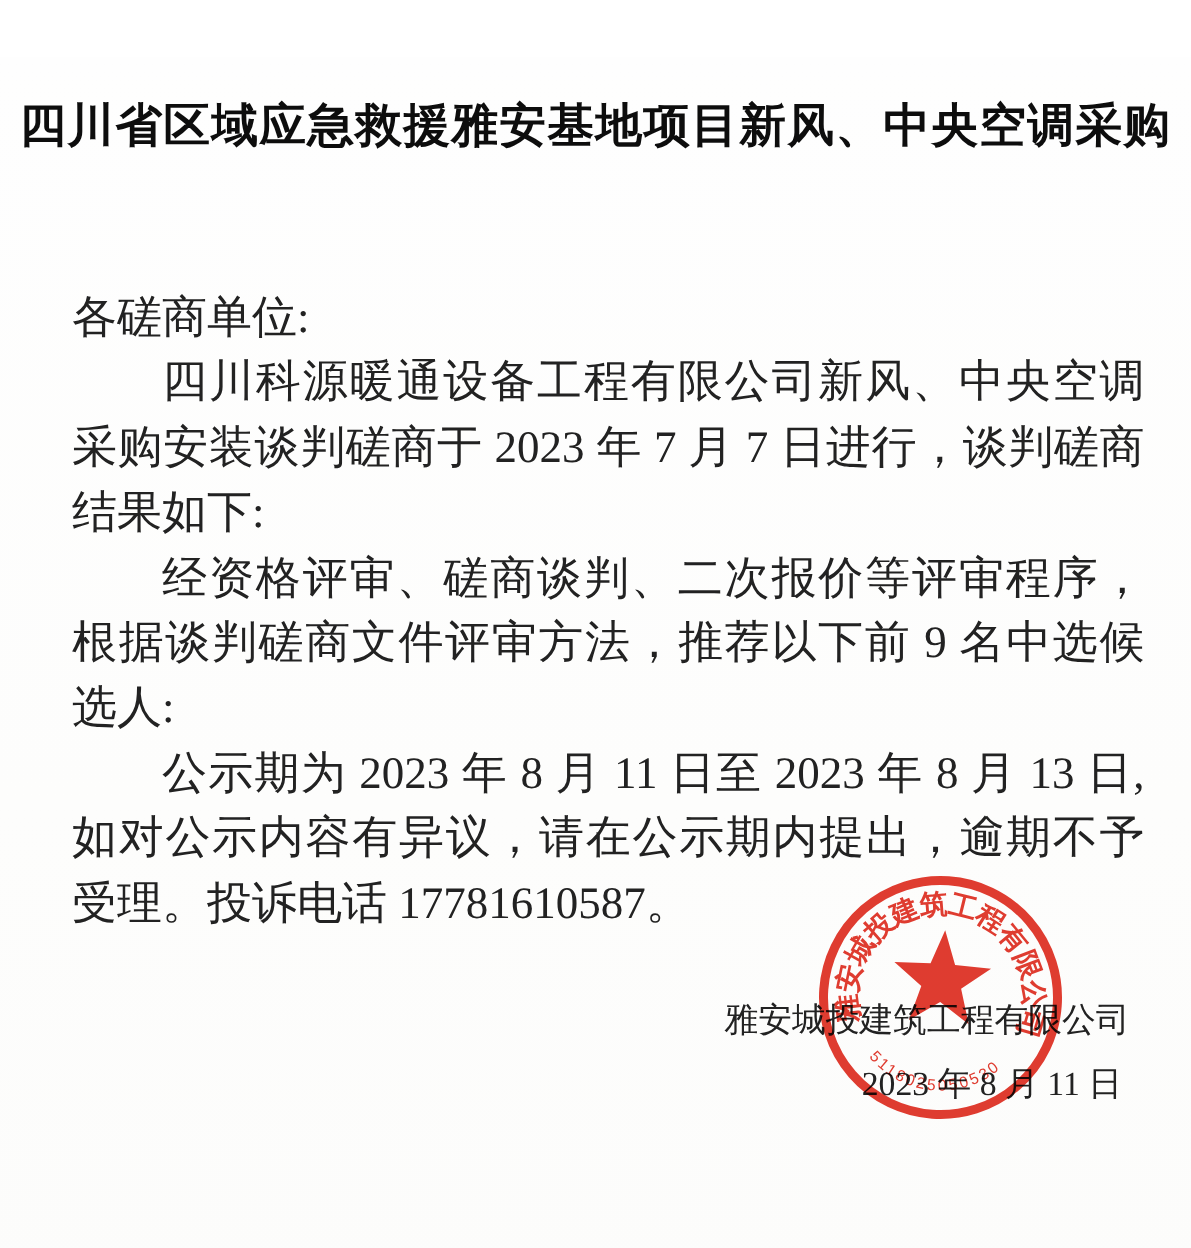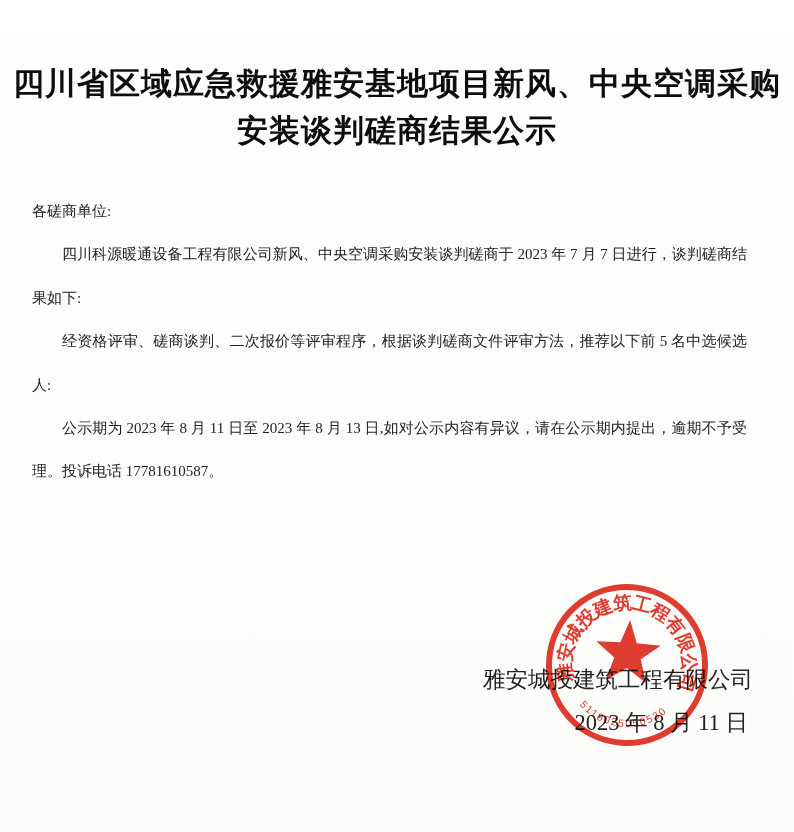--- a/index.html
+++ b/index.html
@@ -28,23 +28,23 @@
     font-family: "Liberation Sans", "DejaVu Sans", sans-serif;
     font-weight: bold;
     font-size: 31px;
     line-height: 47px;
     color: #0d0d0d;
     letter-spacing: 1px;
   }
   .body-text {
     position: absolute;
     top: 152px;
-    left: 32px;
+    left: 48px;
     width: 715px;
-    font-size: 15px;
+    font-size: 30px;
     line-height: 43.4px;
     text-align: justify;
     color: #222222;
   }
   .body-text p { margin: 0; }
   .indent { text-indent: 2em; }
   .u-line {
     text-decoration-thickness: 2px;
     text-underline-offset: 4px;
   }
@@ -69,27 +69,26 @@
     pointer-events: none;
   }
 </style>
 </head>
 <body>
 
 <div class="page">
 
   <div class="title">
     <div>四川省区域应急救援雅安基地项目新风、中央空调采购</div>
-    <div>安装谈判磋商结果公示</div>
   </div>
 
   <div class="body-text">
     <p>各磋商单位:</p>
     <p class="indent"><span>四川科源暖通设备工程有限公司</span><span class="u-line">新风、中央空调采购安装</span><span>谈判磋商于 2023 年 7 月 7 日进行，谈判磋商结果如下:</span></p>
-    <p class="indent">经资格评审、磋商谈判、二次报价等评审程序，根据谈判磋商文件评审方法，推荐以下前 5 名中选候选人:</p>
+    <p class="indent">经资格评审、磋商谈判、二次报价等评审程序，根据谈判磋商文件评审方法，推荐以下前 9 名中选候选人:</p>
     <p class="indent">公示期为 2023 年 8 月 11 日至 2023 年 8 月 13 日,如对公示内容有异议，请在公示期内提出，逾期不予受理。投诉电话 17781610587。</p>
   </div>
 
   <div class="signature">
     <div>雅安城投建筑工程有限公司</div>
     <div class="sig-date">2023 年 8 月 11 日</div>
   </div>
 
   <svg class="stamp" viewBox="0 0 222 222" aria-hidden="true">
     <g transform="rotate(4 111 111)">

